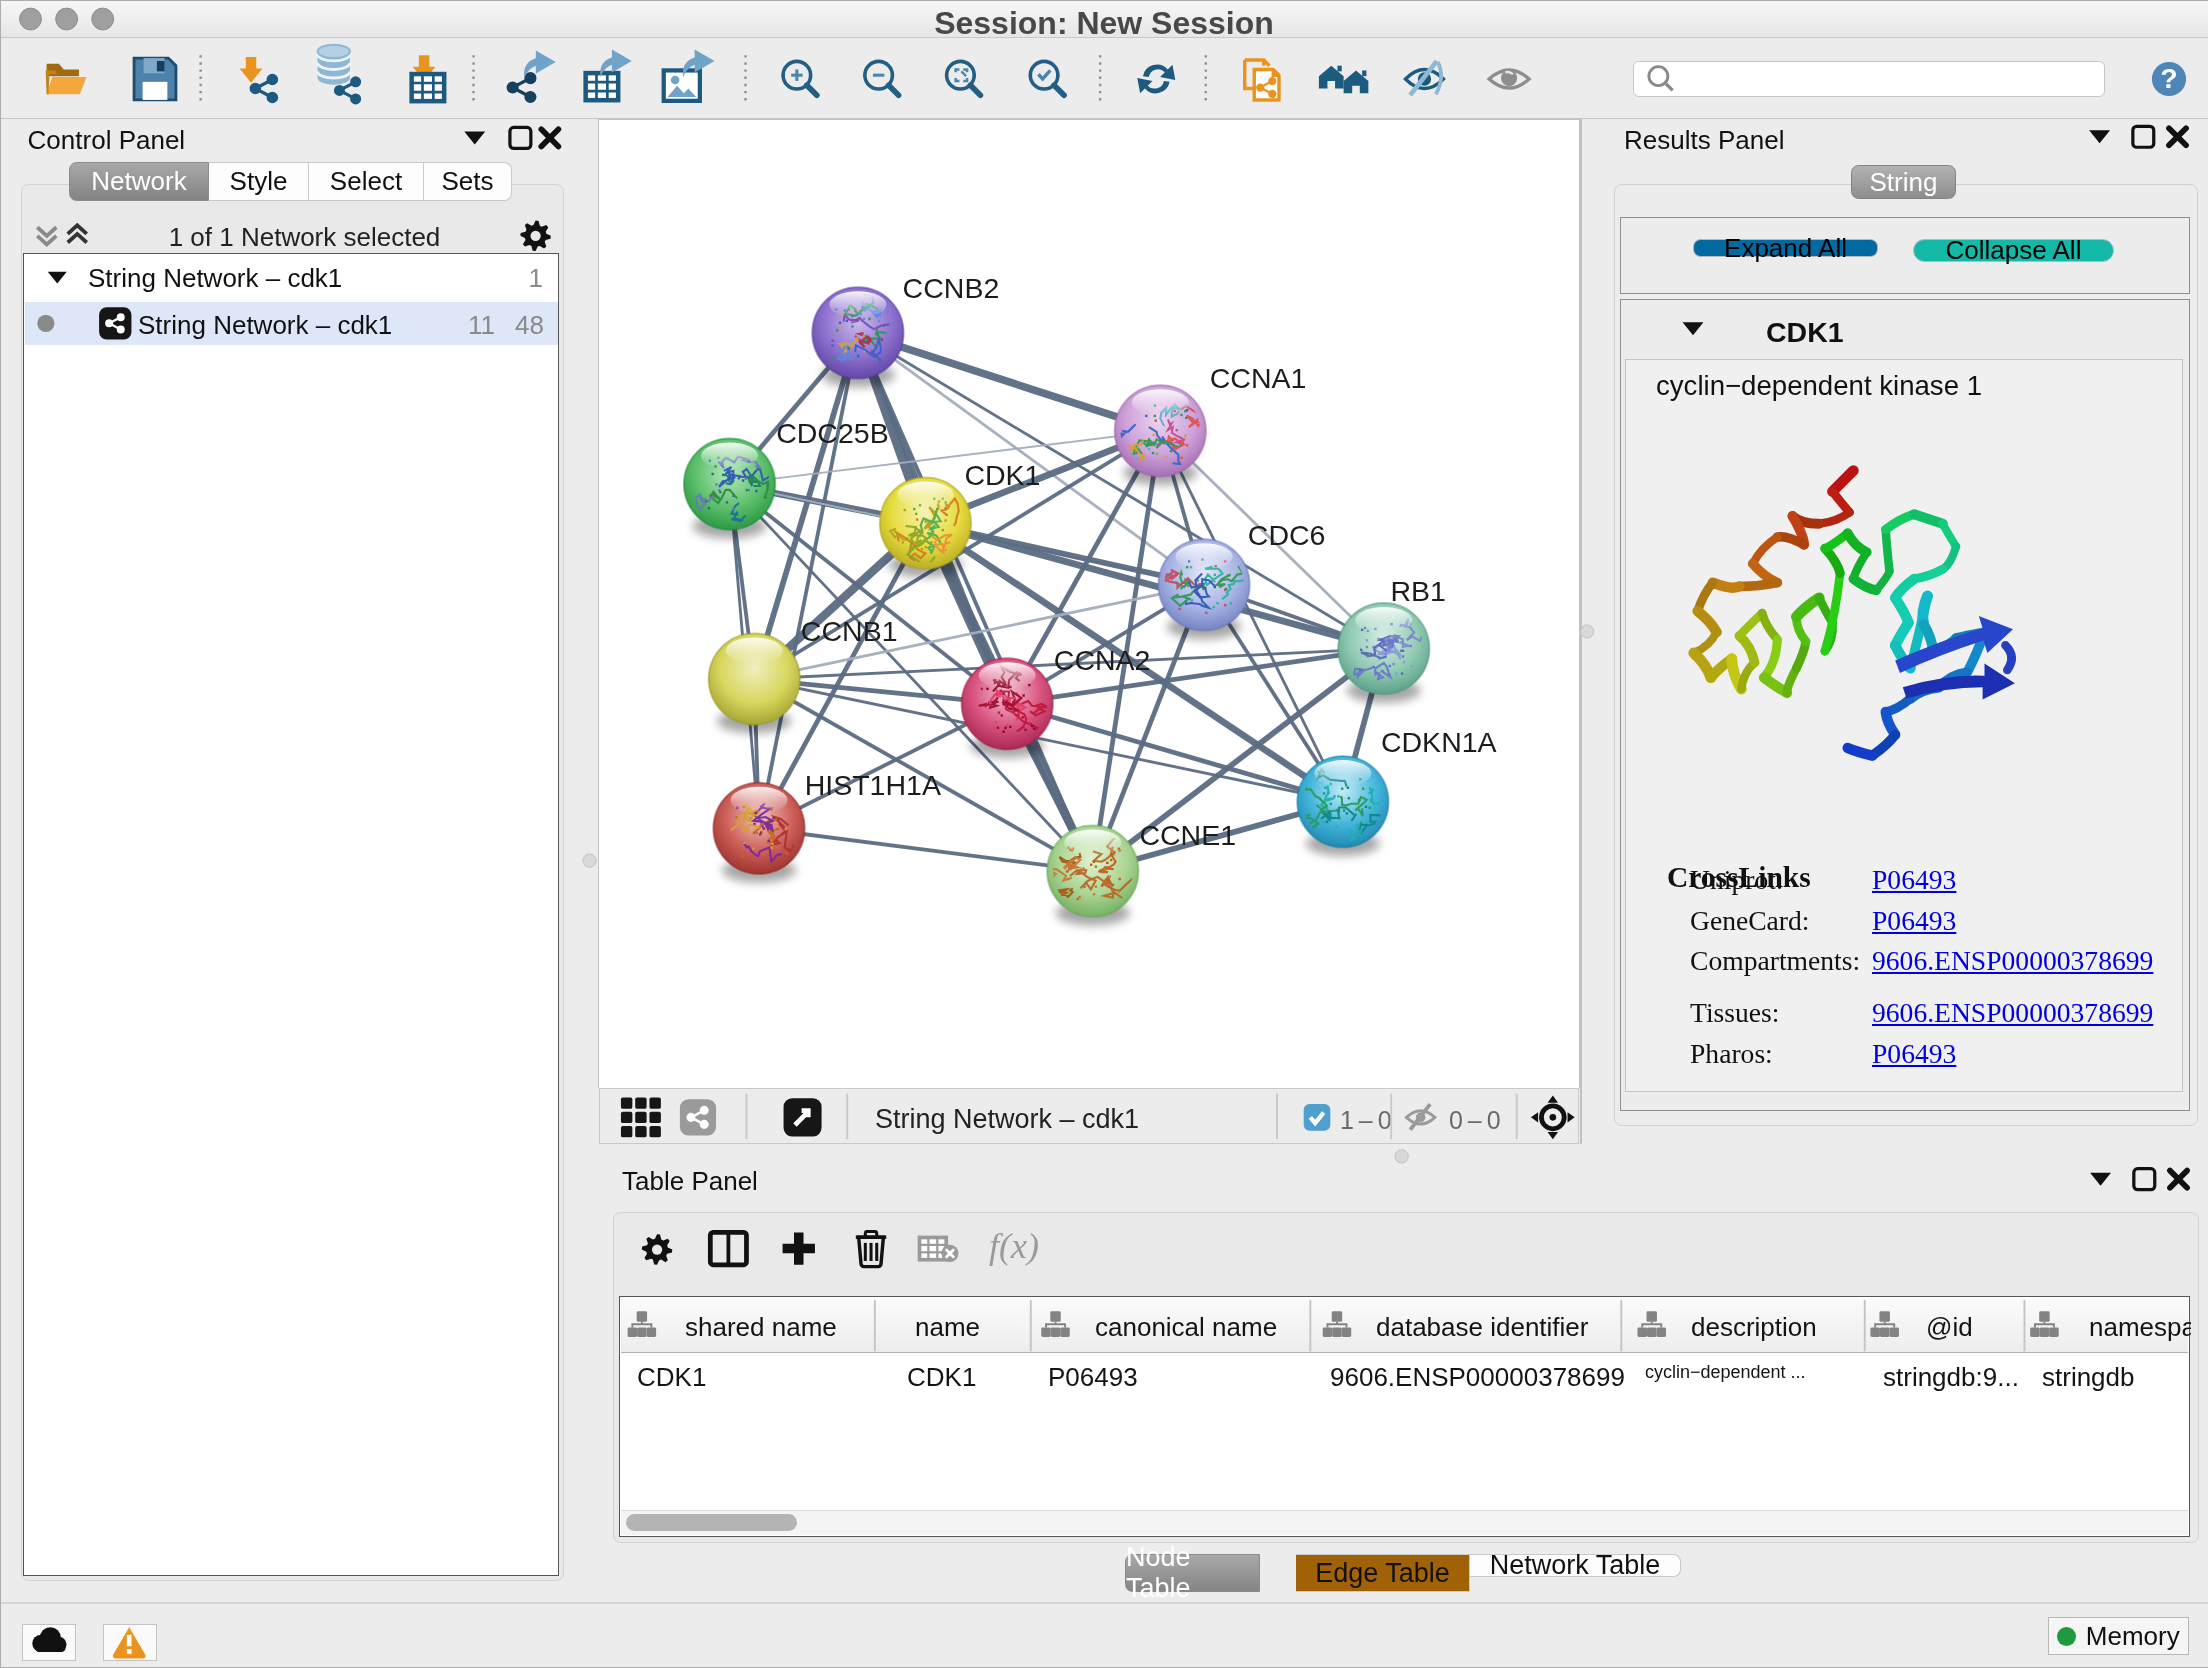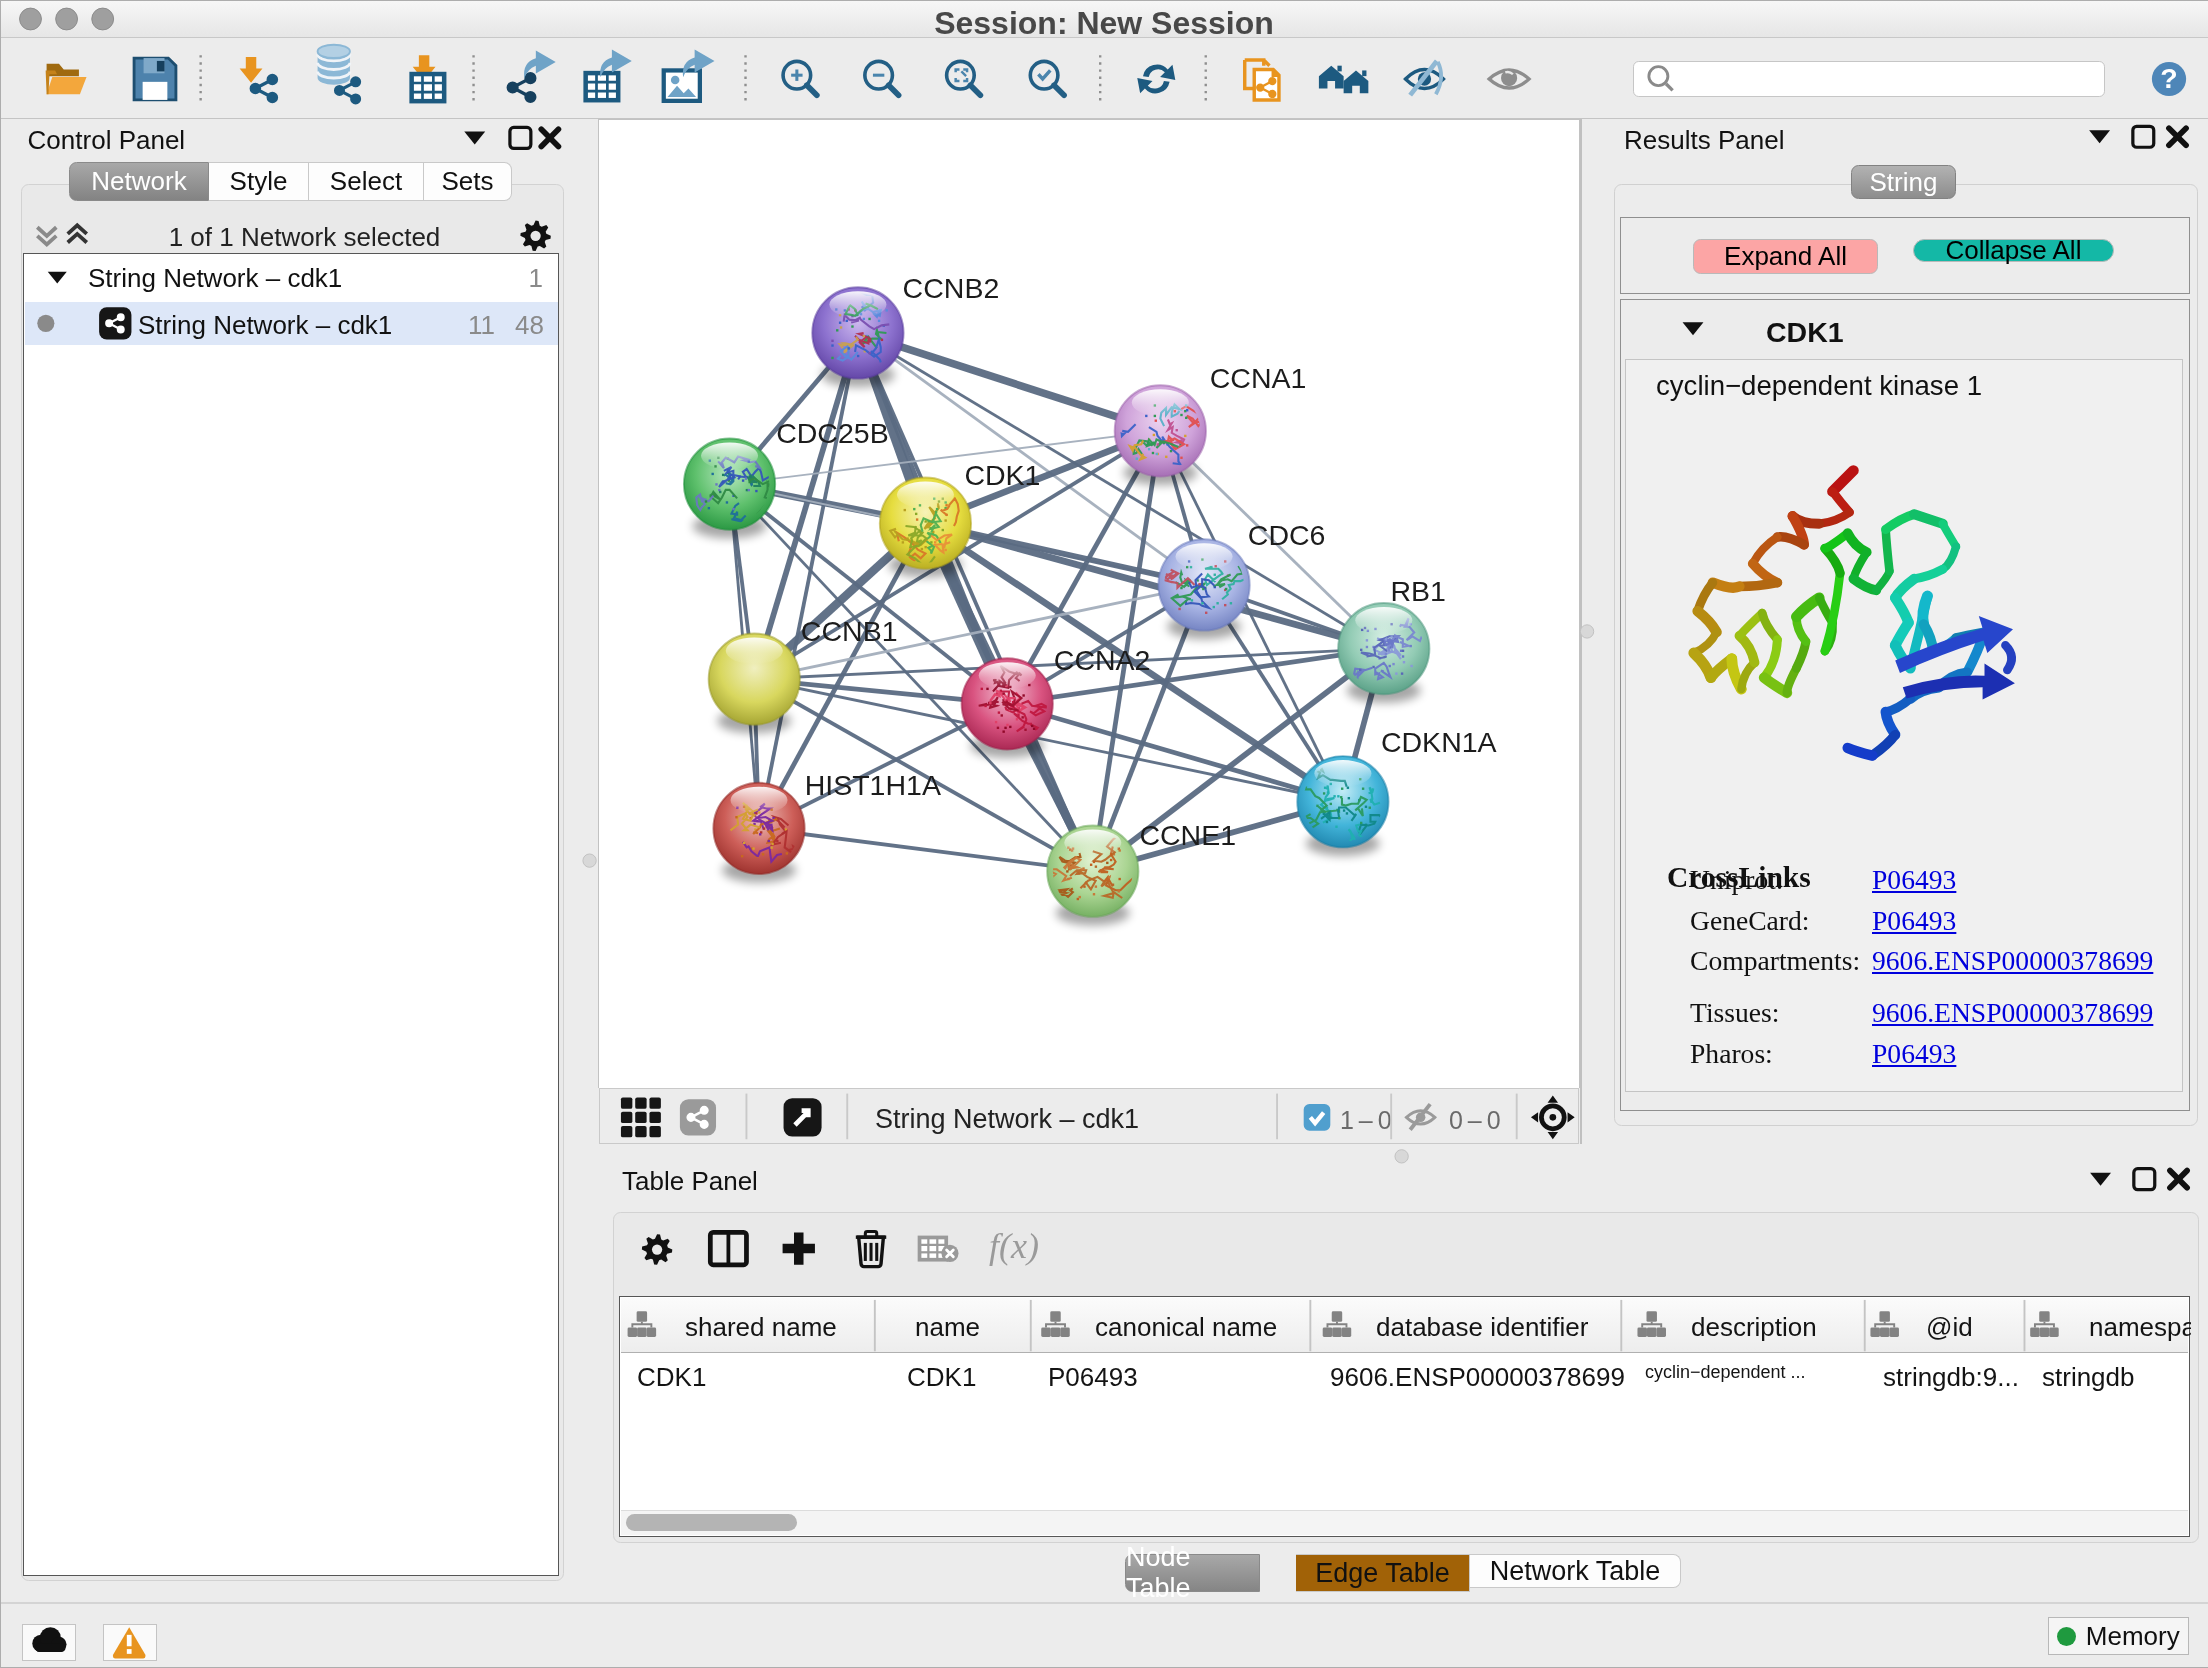--- a/index.html
+++ b/index.html
@@ -827,21 +827,21 @@
     <path d="M2198,137.18 h22 l-11,13.64 z" fill="#111"></path>
     <rect x="2244" y="133" width="22" height="22" rx="4" fill="none" stroke="#111" stroke-width="3.4"></rect>
     <g stroke="#111" stroke-width="6" stroke-linecap="round">
       <line x1="2282" y1="135" x2="2300" y2="153"></line>
       <line x1="2300" y1="135" x2="2282" y2="153"></line>
     </g>
   </svg>
 <div class="abs" style="left:1614px;top:184px;width:584px;height:942px;background:#ececec;border:1px solid #d0d0d0;border-radius:7.6px"></div>
 <div class="abs" style="left:1851px;top:165px;width:105px;height:34px;border-radius:7.6px;background:linear-gradient(#b2b2b2,#8d8d8d);border:1px solid #828282;color:#fff;font-size:26px;display:flex;align-items:center;justify-content:center">String</div>
 <div class="abs" style="left:1620px;top:217px;width:570px;height:77px;border:1.9px solid #8f8f8f"></div>
-<div class="abs" style="left:1693px;top:239px;width:185px;height:35px;background:#fca5a5;border:1px solid #b9b9b9;border-radius:7.6px;font-size:26px;display:flex;align-items:center;justify-content:center">Expand All</div>
+<div class="abs" style="left:1693px;top:239px;width:185px;height:18px;background:#0369a1;border:1px solid #b9b9b9;border-radius:7.6px;font-size:26px;display:flex;align-items:center;justify-content:center">Expand All</div>
 <div class="abs" style="left:1913px;top:239px;width:201px;height:23px;background:#14b8a6;border:1px solid #b9b9b9;border-radius:14px;font-size:26px;display:flex;align-items:center;justify-content:center">Collapse All</div>
 <div class="abs" style="left:1620px;top:299px;width:570px;height:812px;border:1.9px solid #8f8f8f"></div>
 <svg width="2208" height="380" style="z-index:2" viewBox="0 0 2322 400">
     <path d="M1770,339.18 h22 l-11,13.64 z" fill="#111"></path>
   </svg>
 <div class="abs" style="left:1766px;top:316px;font-size:28.5px;font-weight:bold;color:#111">CDK1</div>
 <div class="abs" style="left:1625px;top:359px;width:558px;height:733px;background:#f0f0f0;border:1px solid #c4c4c4"></div>
 <div class="abs" style="left:1656px;top:370px;font-size:27.6px;color:#111">cyclin−dependent kinase 1</div>
 <svg width="361" height="314" viewBox="0 0 380 330" style="position:absolute;left:1671px;top:457px">
     <path d="M192,14 Q180,26 170,36" fill="none" stroke="#ba1212" stroke-width="11.3" stroke-linecap="round"></path>
@@ -1013,21 +1013,21 @@
 <div class="abs" style="left:907px;top:1362px;font-size:26px;color:#141414">CDK1</div>
 <div class="abs" style="left:1048px;top:1362px;font-size:26px;color:#141414">P06493</div>
 <div class="abs" style="left:1330px;top:1362px;font-size:26px;color:#141414">9606.ENSP00000378699</div>
 <div class="abs" style="left:1645px;top:1362px;font-size:18px;color:#141414">cyclin−dependent ...</div>
 <div class="abs" style="left:1883px;top:1362px;font-size:26px;color:#141414">stringdb:9...</div>
 <div class="abs" style="left:2042px;top:1362px;font-size:26px;color:#141414">stringdb</div>
 <div class="abs" style="left:621px;top:1510px;width:1567px;height:25px;background:#f4f4f4;border-top:1px solid #dcdcdc"></div>
 <div class="abs" style="left:626px;top:1514px;width:171px;height:17px;background:#b4b4b4;border-radius:8.6px"></div>
 <div class="abs" style="left:1125px;top:1554px;width:135px;height:38px;border-radius:7.6px 0 0 7.6px;background:linear-gradient(#a8a8a8,#858585);border:1px solid #8a8a8a;color:#fff;font-size:27px;display:flex;align-items:center;justify-content:center">Node Table</div>
 <div class="abs" style="left:1296px;top:1554px;width:174px;height:38px;background:#a16207;border:1px solid #c9c9c9;border-left:none;color:#111;font-size:27px;display:flex;align-items:center;justify-content:center">Edge Table</div>
-<div class="abs" style="left:1470px;top:1554px;width:211px;height:34px;border-radius:0 7.6px 7.6px 0;background:#fdfdfd;border:1px solid #c9c9c9;border-left:none;color:#111;font-size:27px;display:flex;align-items:center;justify-content:center">Network Table</div>
+<div class="abs" style="left:1470px;top:1554px;width:211px;height:23px;border-radius:0 7.6px 7.6px 0;background:#fdfdfd;border:1px solid #c9c9c9;border-left:none;color:#111;font-size:27px;display:flex;align-items:center;justify-content:center">Network Table</div>
 <div class="abs" style="left:0;top:1602px;width:2208px;height:1.9px;background:#d4d4d4"></div>
 <div class="abs" style="left:22px;top:1624px;width:54px;height:37px;background:#fafafa;border:1px solid #c4c4c4"></div>
 <div class="abs" style="left:103px;top:1624px;width:54px;height:37px;background:#fafafa;border:1px solid #c4c4c4"></div>
 <svg width="285" height="1668" style="z-index:3" viewBox="0 0 300 1754">
     <g transform="translate(51,1727)" fill="#111">
       <circle cx="-8" cy="2" r="9"></circle>
       <circle cx="2" cy="-4" r="11"></circle>
       <circle cx="11" cy="3" r="8"></circle>
       <rect x="-14" y="2" width="32" height="9" rx="4.5"></rect>
     </g>

